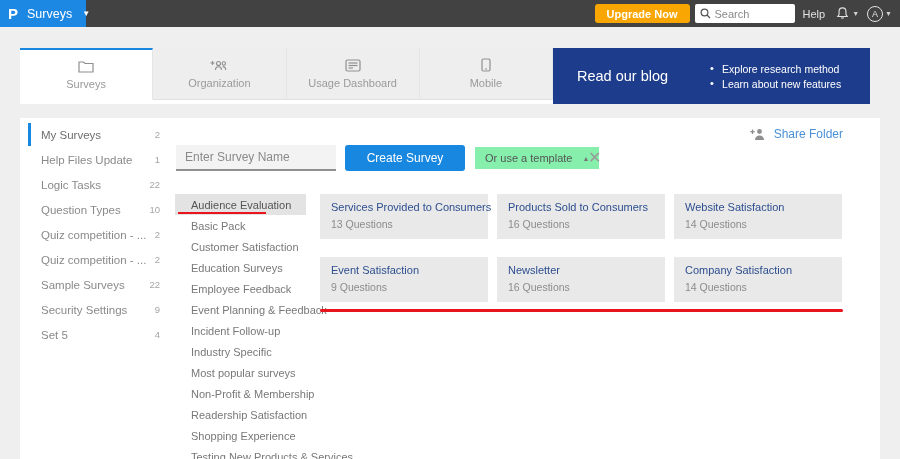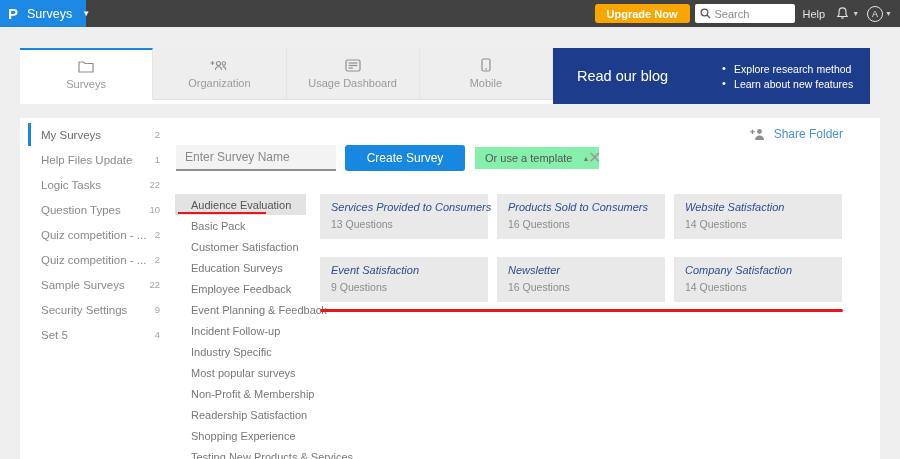--- a/index.html
+++ b/index.html
@@ -67,21 +67,21 @@
   }
   .tab .tab-icon { color:#8f8f8f; }
 
   .blog-panel {
     position:absolute; left:553px; top:48px; width:317px; height:56px;
     background:#1d3c8b; color:#fff; display:flex; align-items:center; cursor:pointer;
   }
   .blog-title { font-size:14.5px; margin-left:24px; white-space:nowrap; }
   .blog-bullets { margin-left:42px; list-style:none; }
   .blog-bullets li {
-    font-size:10.5px; margin:3px 12px; position:relative; padding-left:12px;
+    font-size:10.5px; margin:3px 0; position:relative; padding-left:12px;
     white-space:nowrap;
   }
   .blog-bullets li::before {
     content:"•"; position:absolute; left:0; top:-1px; font-size:11px;
   }
 
   
   .content {
     position:absolute; left:20px; top:118px; width:860px; height:341px;
     background:#fff;
@@ -151,21 +151,21 @@
 
   
   .card-grid {
     position:absolute; left:300px; top:76px; width:546px;
     display:flex; flex-wrap:wrap; column-gap:9px; row-gap:18px;
   }
   .tpl-card {
     width:168px; height:45px; background:#e9e9e9; padding:7px 0 0 11px;
     cursor:pointer;
   }
-  .tpl-title { font-size:11px; color:#2d4e8f; margin-bottom:5px; white-space:nowrap;font-style:italic; }
+  .tpl-title { font-size:11px; color:#2d4e8f; margin-bottom:5px; white-space:nowrap; }
   .tpl-questions { font-size:10.5px; color:#8c8c8c; }
 
   
   .red-line {
     position:absolute; left:300px; top:191px; width:523px; height:3px;
     background:#e8151f; border-radius:2px;
   }
 </style>
 </head>
 <body>

